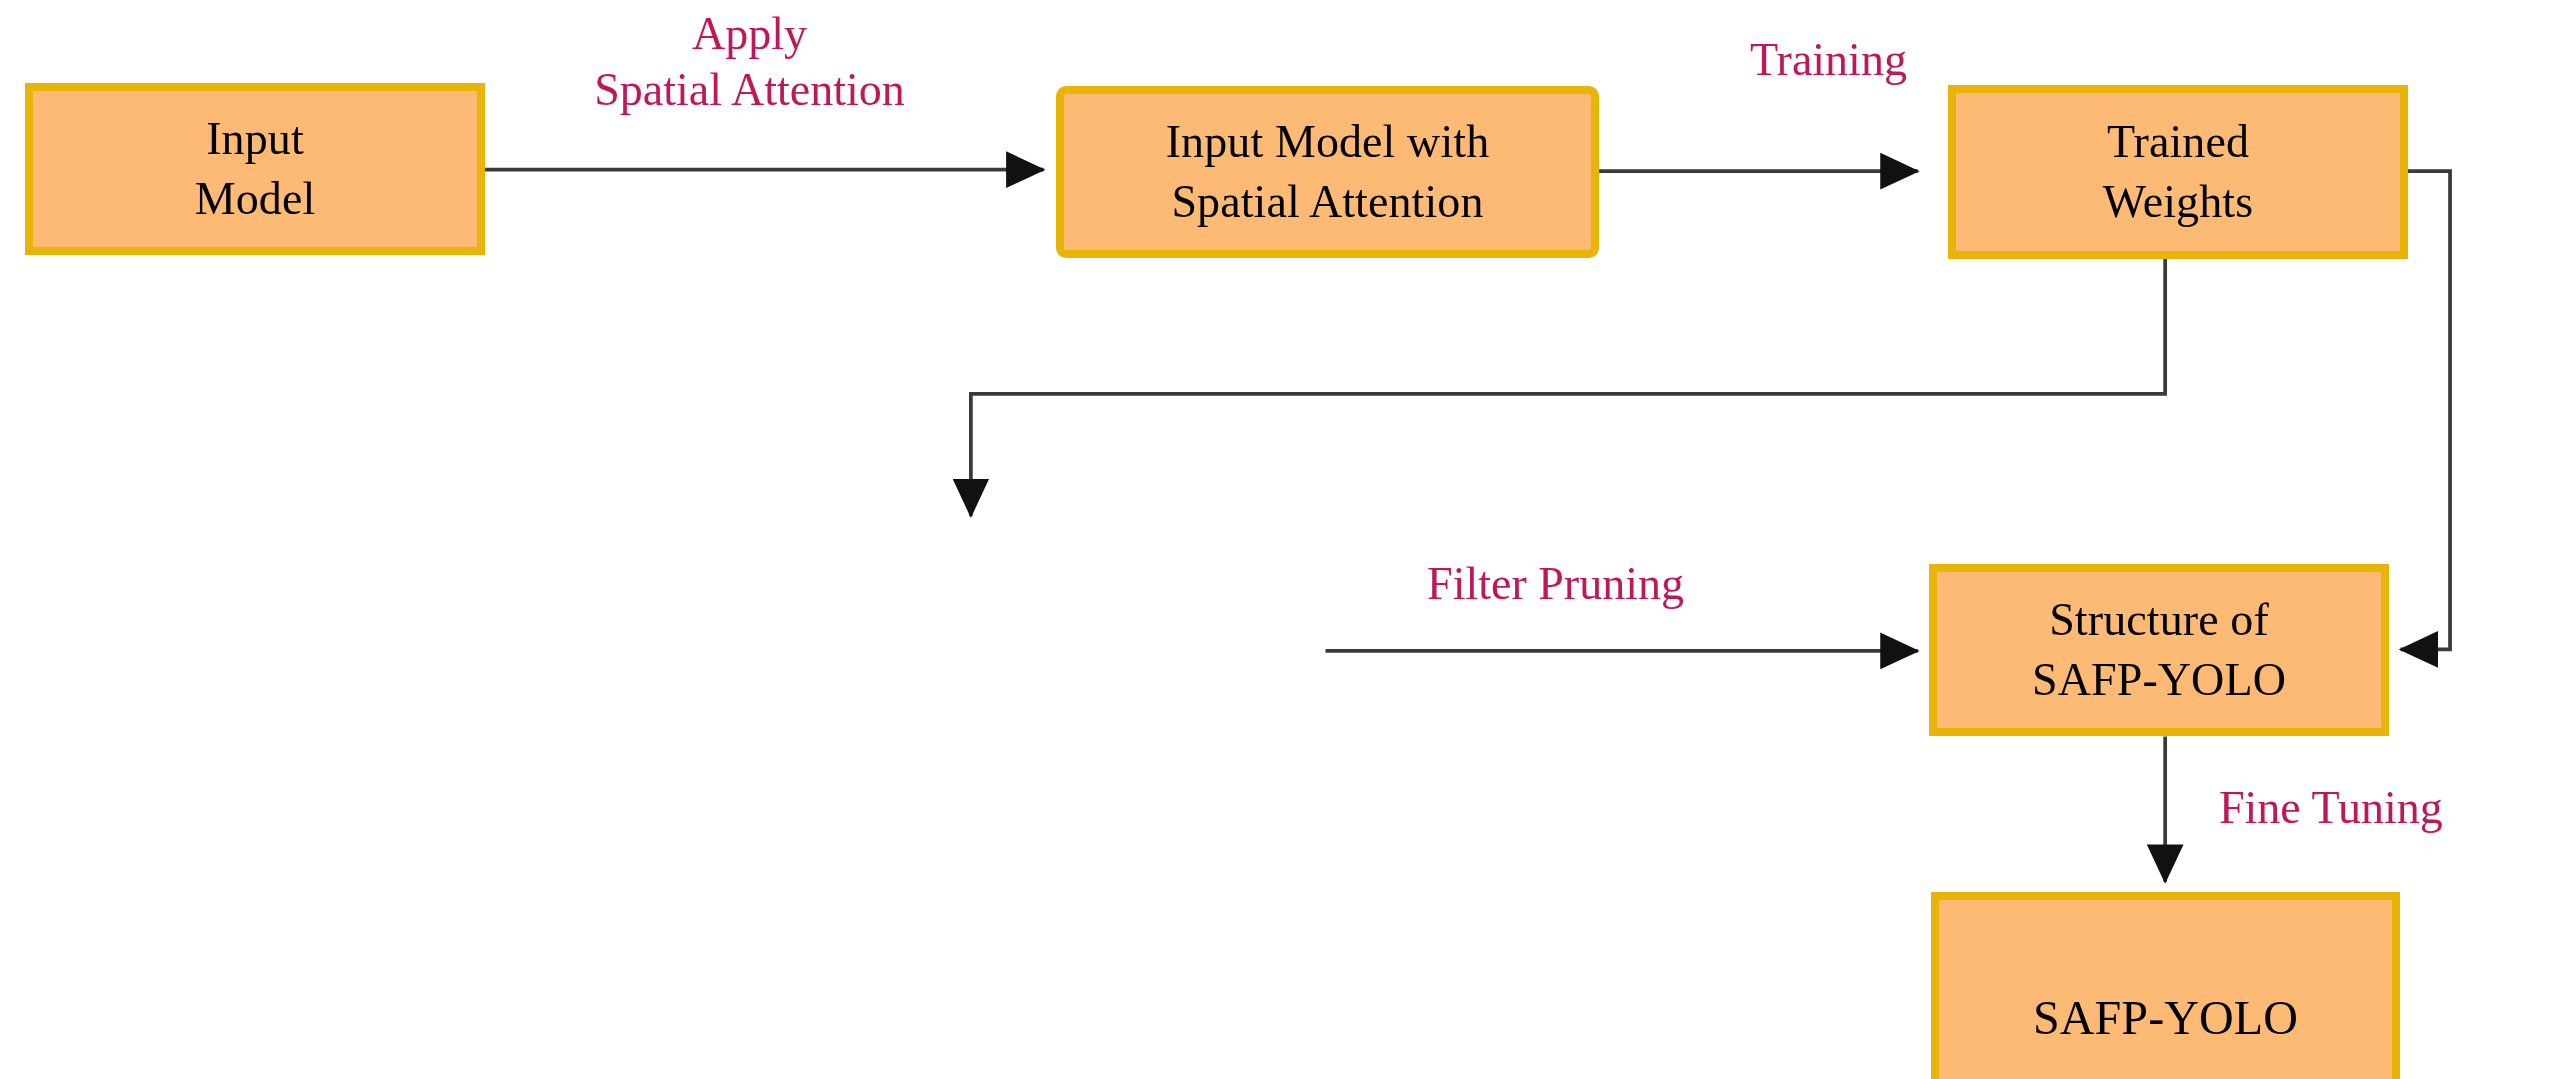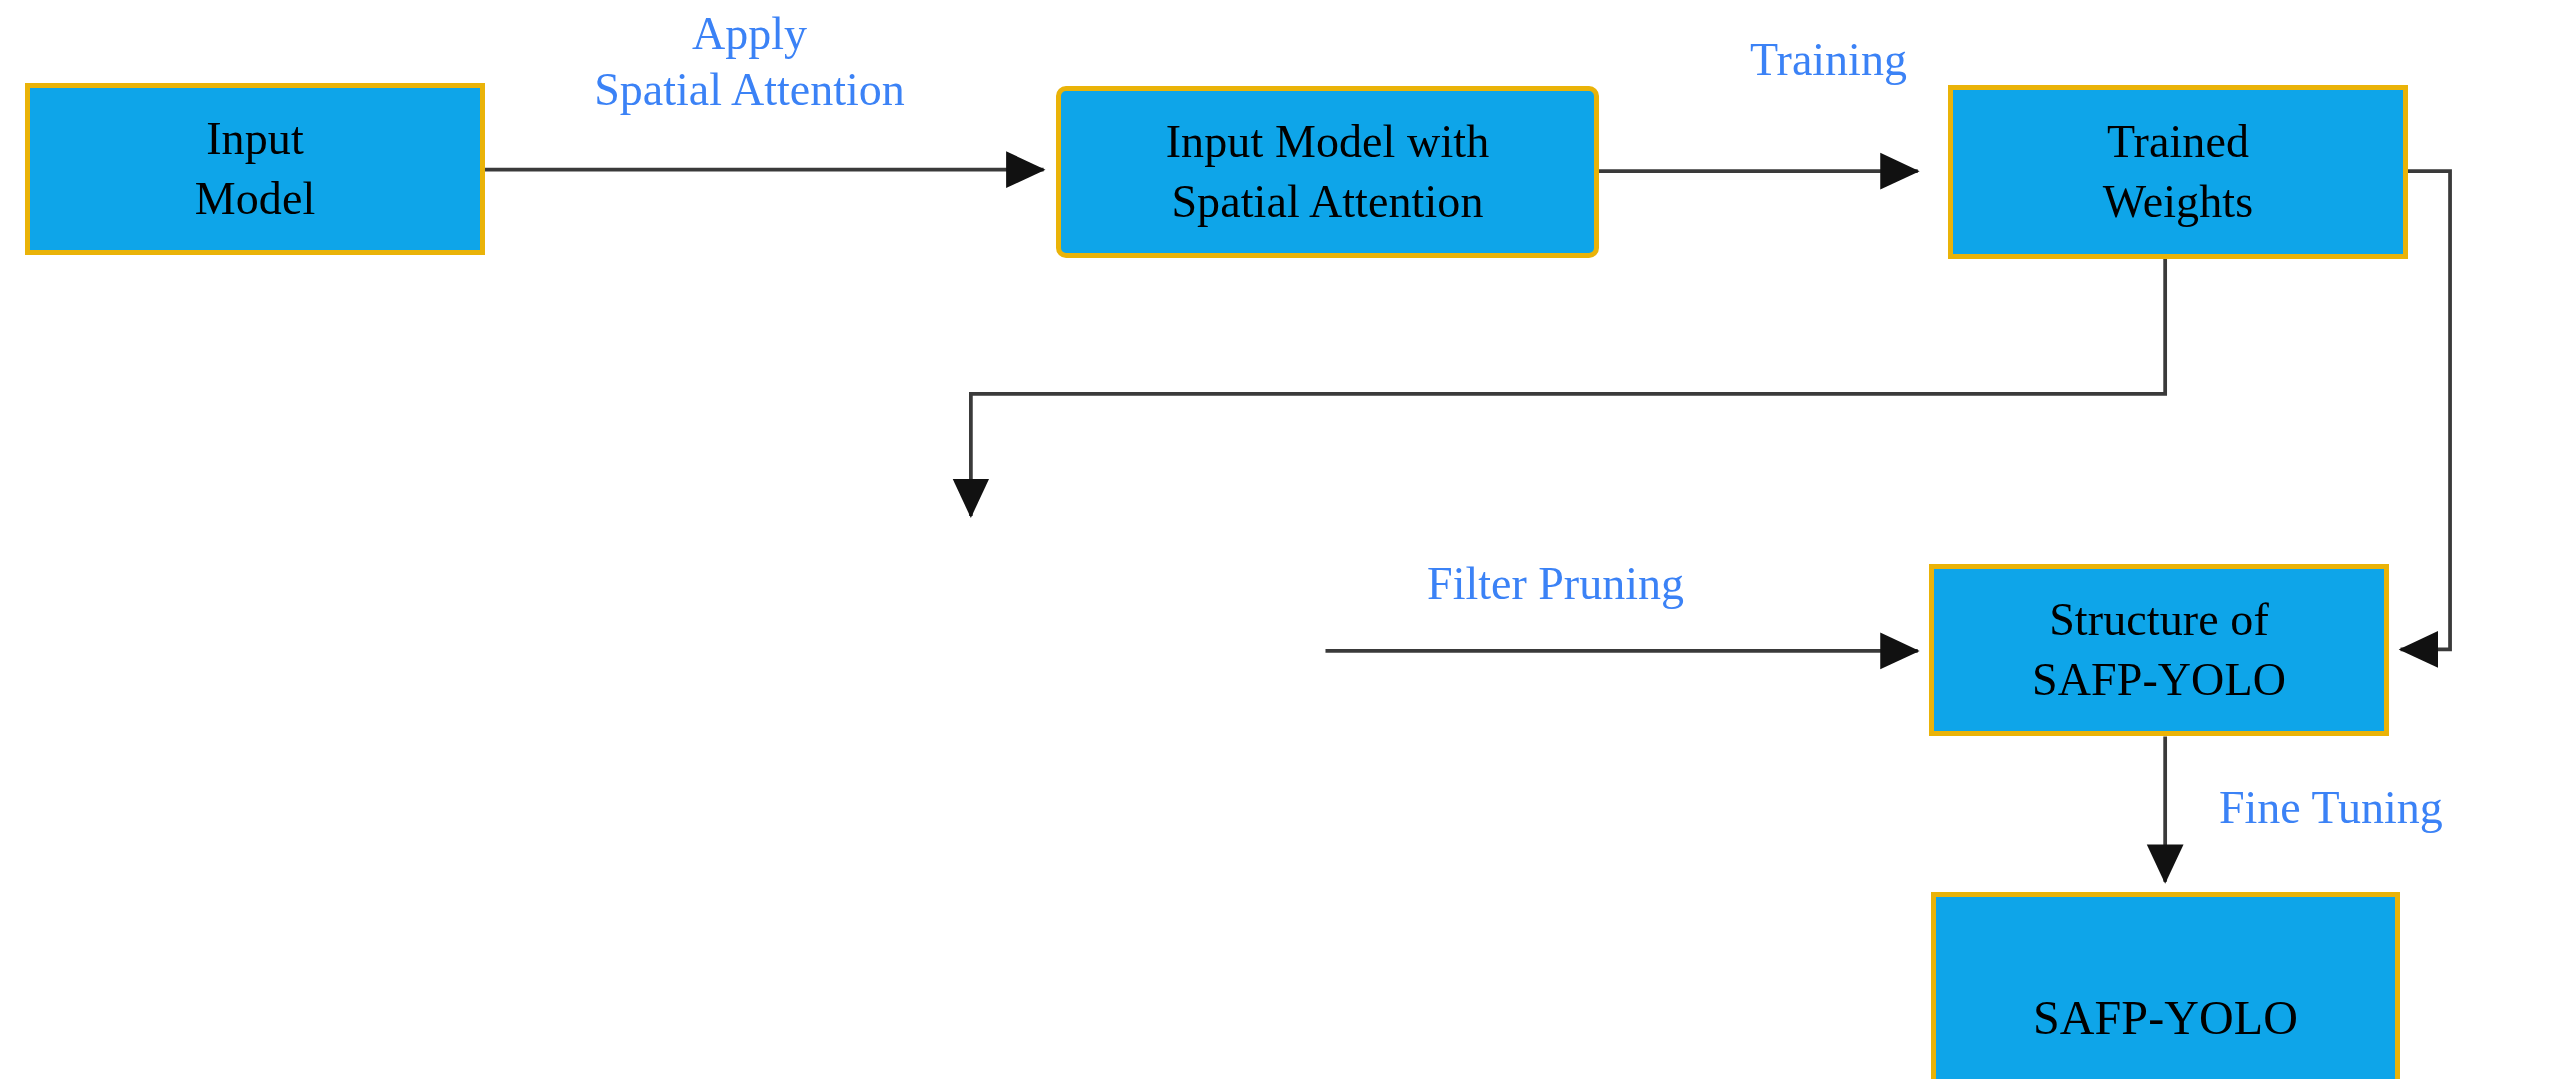--- a/index.html
+++ b/index.html
@@ -1,39 +1,39 @@
 <!DOCTYPE html>
 <html style="font-size:12px"><head>
 <meta charset="utf-8">
 <style>
   html,body{margin:0;padding:0;background:#ffffff;}
   body{width:2576px;height:1080px;overflow:hidden;
        font-family:"Liberation Serif","DejaVu Serif",serif;color:#000;}
   #stage{position:relative;width:2576px;height:1080px;background:#fff;}
   svg.edges{position:absolute;left:0;top:0;width:2576px;height:1080px;}
 
-  .node{position:absolute;box-sizing:border-box;background:#0ea5e9;
-        border:5px solid #eab308;display:flex;align-items:center;
+  .node{position:absolute;box-sizing:border-box;background:#fdba74;
+        border:8px solid #eab308;display:flex;align-items:center;
         justify-content:center;text-align:center;}
   .node .txt{display:block;line-height:1.30;white-space:pre-line;
              font-size:46px;letter-spacing:0.1px;}
 
   
   #n-input-model      {left:25px;  top:83px;  width:460px;  height:172px;}
   #n-input-model-sa   {left:1056px;top:86px;  width:543px;  height:172px;border-radius:10px;}
   #n-trained-weights  {left:1929px;top:85px;  width:460px;  height:174px;margin-left:19px;}
   #n-filter-eval      {left:616px; top:527px;  width:710px;  height:247px;}
   #n-structure-safp   {left:1929px;top:564px;  width:460px;  height:172px;}
   #n-safp-yolo        {left:1931px;top:892px; width:469px;  height:253px;}
 
   #n-filter-eval .txt{line-height:1.38;}
   #n-safp-yolo  .txt{font-size:48px;}
 
   .elabel{position:absolute;font-size:46px;line-height:1.22;
-          text-align:center;white-space:pre-line;color:#3b82f6;}
+          text-align:center;white-space:pre-line;color:#be185d;}
   #l-apply-sa   {left:517px; top:6px;   width:465px;}
   #l-training   {left:1686px;top:31.5px;  width:285px;}
   #l-filter-pr  {left:1353px;top:556px; width:405px;text-align:center;}
   #l-fine-tune  {left:2219px;top:780px;width:360px;text-align:left;}
 </style>
 </head>
 <body>
 
 <div id="stage">
 

